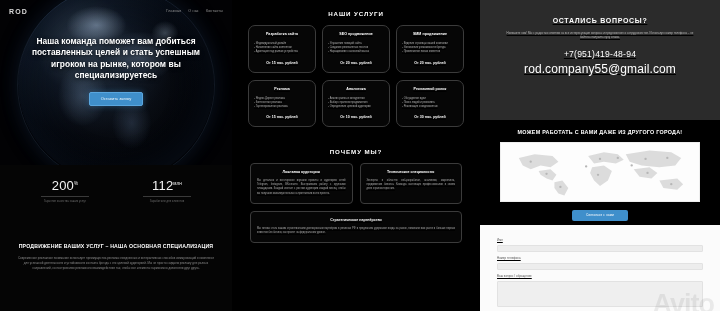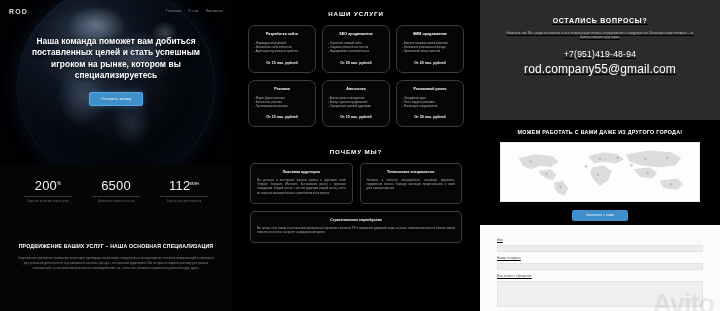--- a/index.html
+++ b/index.html
@@ -110,25 +110,20 @@
         <div class="hero-h">Наша команда поможет вам добиться поставленных целей и стать успешным игроком на рынке, котором вы специализируетесь</div>
         <div class="hero-btn">Оставить заявку</div>
       </div>
     </div>
 
     <div class="stats">
       <div class="stat">
         <div class="stat-num"><span>200</span><sup>%</sup></div>
         <div class="stat-rule"></div>
         <div class="stat-cap">Гарантия качества наших услуг</div>
-      </div>
-      <div class="stat">
-        <div class="stat-num"><span>6500</span><sup></sup></div>
-        <div class="stat-rule"></div>
-        <div class="stat-cap">Довольных клиентов за год</div>
       </div>
       <div class="stat">
         <div class="stat-num"><span>112</span><sup>млн</sup></div>
         <div class="stat-rule"></div>
         <div class="stat-cap">Заработали для клиентов</div>
       </div>
     </div>
 
     <div class="leftfoot">
       <div class="lf-h">ПРОДВИЖЕНИЕ ВАШИХ УСЛУГ – НАША ОСНОВНАЯ СПЕЦИАЛИЗАЦИЯ</div>

